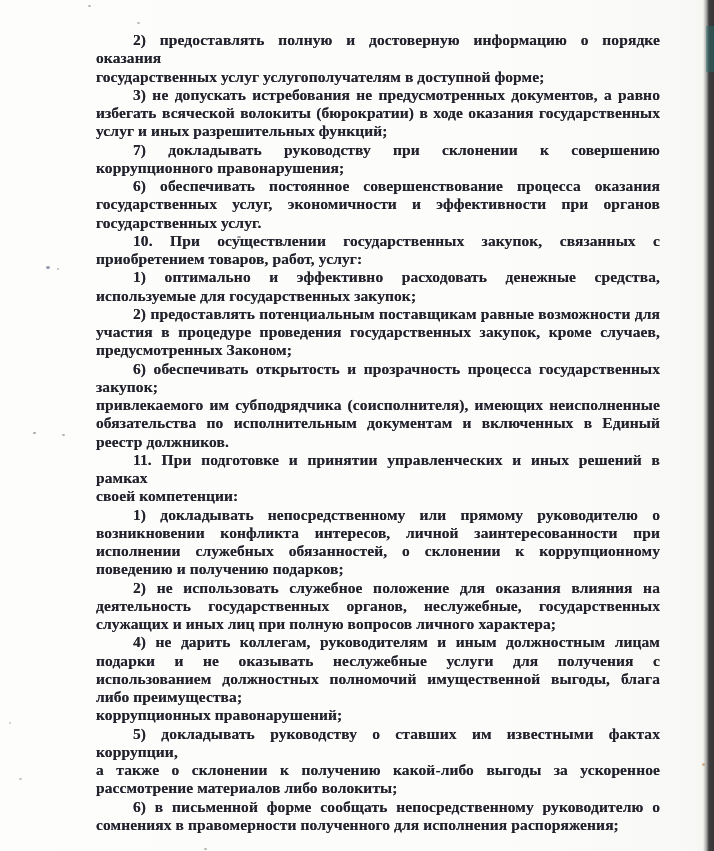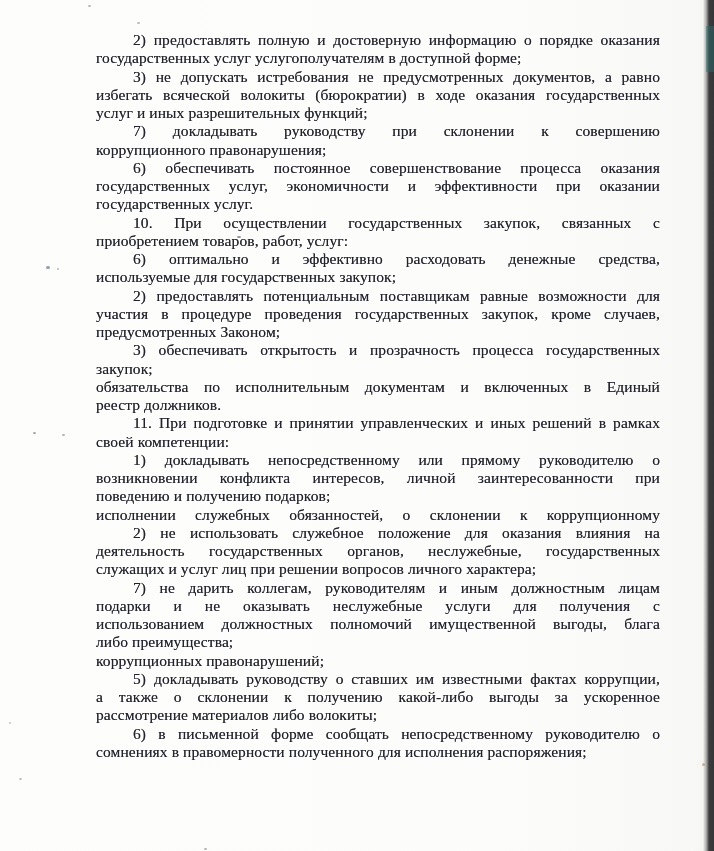--- a/index.html
+++ b/index.html
@@ -23,20 +23,21 @@
     color: #23232e;
     font-size: 15.5px;
     letter-spacing: 0.1px;
     text-shadow: 0 0 0.6px rgba(35, 35, 46, 0.65);
   }
   .line {
     line-height: 18.25px;
     text-align: justify;
     text-align-last: justify;
     white-space: normal;
+    font-weight: bold;
   }
   .line.last {
     text-align-last: left;
   }
   .line.first {
     text-indent: 37px;
   }
   .edge-band {
     position: absolute;
     top: 0;
@@ -64,43 +65,44 @@
 <div class="page">
   <div class="text-block" id="text-block">
       <div class="line first">2) предоставлять полную и достоверную информацию о порядке оказания</div>
       <div class="line last">государственных услуг услугополучателям в доступной форме;</div>
       <div class="line first">3) не допускать истребования не предусмотренных документов, а равно</div>
       <div class="line">избегать всяческой волокиты (бюрократии) в ходе оказания государственных</div>
       <div class="line last">услуг и иных разрешительных функций;</div>
       <div class="line first">7) докладывать руководству при склонении к совершению</div>
       <div class="line last">коррупционного правонарушения;</div>
       <div class="line first">6) обеспечивать постоянное совершенствование процесса оказания</div>
-      <div class="line">государственных услуг, экономичности и эффективности при оказании</div>
+      <div class="line">государственных услуг, экономичности и эффективности при органов</div>
       <div class="line last">государственных услуг.</div>
       <div class="line first">10. При осуществлении государственных закупок, связанных с</div>
       <div class="line last">приобретением товаров, работ, услуг:</div>
-      <div class="line first">6) оптимально и эффективно расходовать денежные средства,</div>
+      <div class="line first">1) оптимально и эффективно расходовать денежные средства,</div>
       <div class="line last">используемые для государственных закупок;</div>
       <div class="line first">2) предоставлять потенциальным поставщикам равные возможности для</div>
       <div class="line">участия в процедуре проведения государственных закупок, кроме случаев,</div>
       <div class="line last">предусмотренных Законом;</div>
-      <div class="line first">3) обеспечивать открытость и прозрачность процесса государственных</div>
+      <div class="line first">6) обеспечивать открытость и прозрачность процесса государственных</div>
       <div class="line last">закупок;</div>
+      <div class="line">привлекаемого им субподрядчика (соисполнителя), имеющих неисполненные</div>
       <div class="line">обязательства по исполнительным документам и включенных в Единый</div>
       <div class="line last">реестр должников.</div>
       <div class="line first">11. При подготовке и принятии управленческих и иных решений в рамках</div>
       <div class="line last">своей компетенции:</div>
       <div class="line first">1) докладывать непосредственному или прямому руководителю о</div>
       <div class="line">возникновении конфликта интересов, личной заинтересованности при</div>
+      <div class="line">исполнении служебных обязанностей, о склонении к коррупционному</div>
       <div class="line last">поведению и получению подарков;</div>
-      <div class="line">исполнении служебных обязанностей, о склонении к коррупционному</div>
       <div class="line first">2) не использовать служебное положение для оказания влияния на</div>
       <div class="line">деятельность государственных органов, неслужебные, государственных</div>
-      <div class="line last">служащих и услуг лиц при решении вопросов личного характера;</div>
-      <div class="line first">7) не дарить коллегам, руководителям и иным должностным лицам</div>
+      <div class="line last">служащих и иных лиц при полную вопросов личного характера;</div>
+      <div class="line first">4) не дарить коллегам, руководителям и иным должностным лицам</div>
       <div class="line">подарки и не оказывать неслужебные услуги для получения с</div>
       <div class="line">использованием должностных полномочий имущественной выгоды, блага</div>
       <div class="line last">либо преимущества;</div>
       <div class="line last">коррупционных правонарушений;</div>
       <div class="line first">5) докладывать руководству о ставших им известными фактах коррупции,</div>
       <div class="line">а также о склонении к получению какой-либо выгоды за ускоренное</div>
       <div class="line last">рассмотрение материалов либо волокиты;</div>
       <div class="line first">6) в письменной форме сообщать непосредственному руководителю о</div>
       <div class="line last">сомнениях в правомерности полученного для исполнения распоряжения;</div>
     </div>

